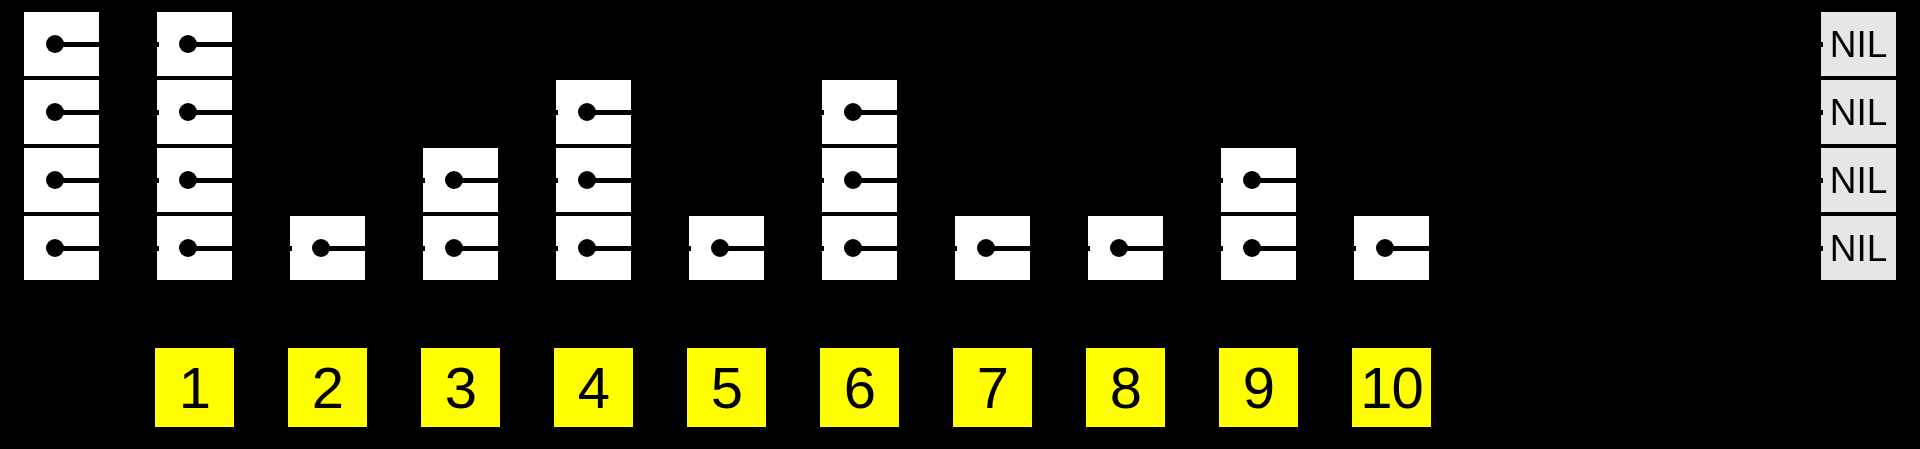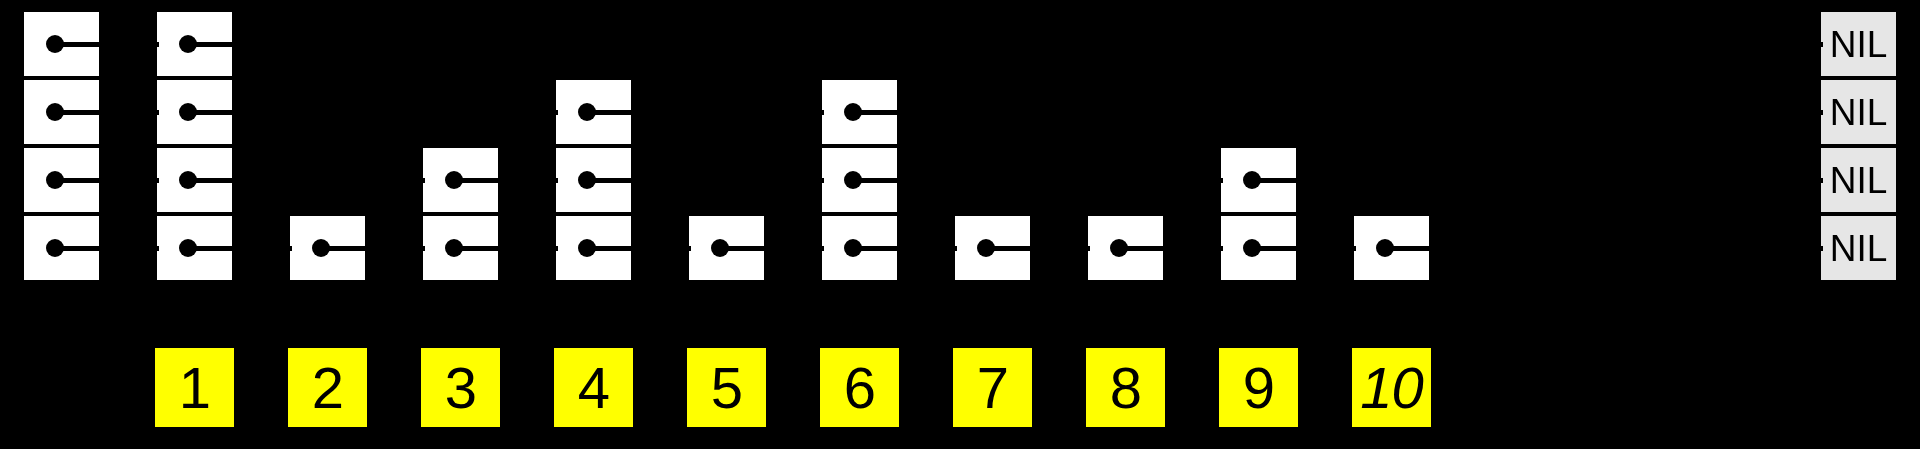--- a/index.html
+++ b/index.html
@@ -238,20 +238,20 @@
       </div>
     </div>
     <div class="keybox" style="left: 1219px; top: 348px;">9</div>
     <div class="tower" style="left: 1352px; top: 0px; width: 79px; height: 282px;">
       <div class="cell" style="left: 0px; top: 214px;">
         <div class="stub"></div>
         <div class="dot"></div>
         <div class="inbound"></div>
       </div>
     </div>
-    <div class="keybox" style="left: 1352px; top: 348px; font-style: italic;">10</div>
+    <div class="keybox" style="left: 1352px; top: 348px;">10</div>
     <div class="tower" style="left: 1819px; top: 0px; width: 79px; height: 282px;">
       <div class="nilcell" style="left: 0px; top: 10px;">NIL<div class="inbound"></div></div>
       <div class="nilcell" style="left: 0px; top: 78px;">NIL<div class="inbound"></div></div>
       <div class="nilcell" style="left: 0px; top: 146px;">NIL<div class="inbound"></div></div>
       <div class="nilcell" style="left: 0px; top: 214px;">NIL<div class="inbound"></div></div>
     </div>
   </div>
 
 </body></html>

